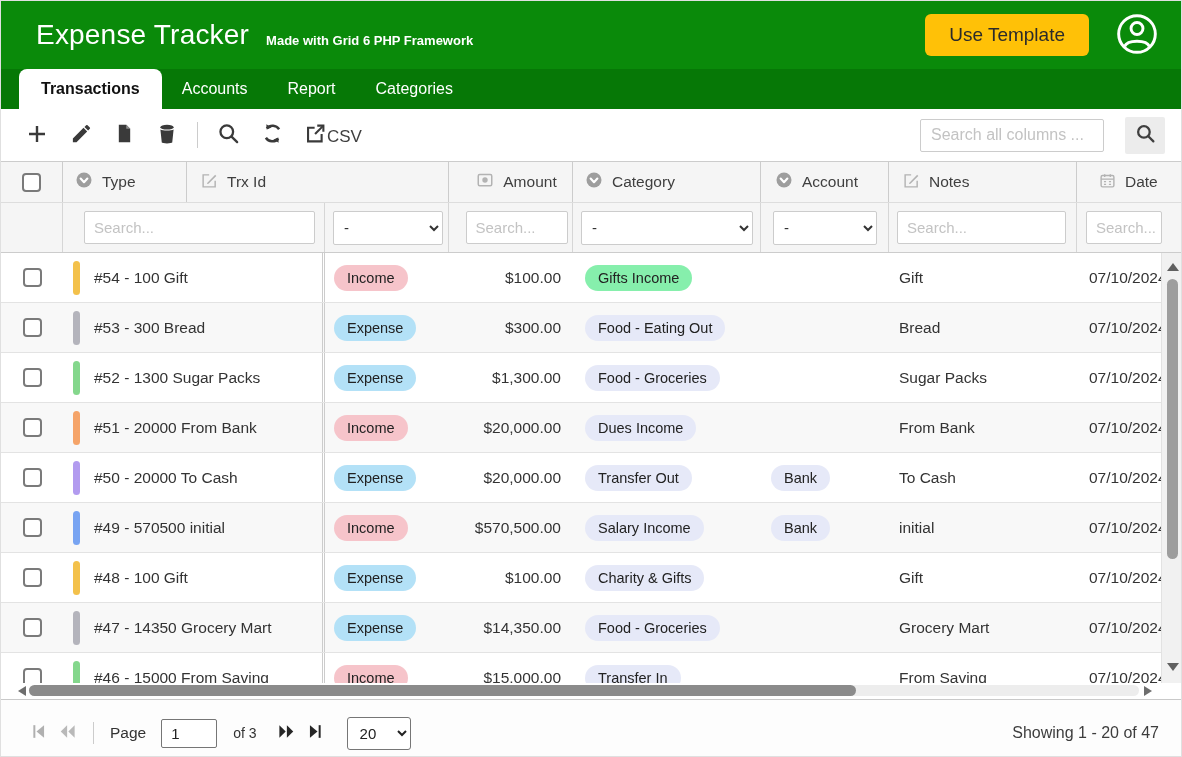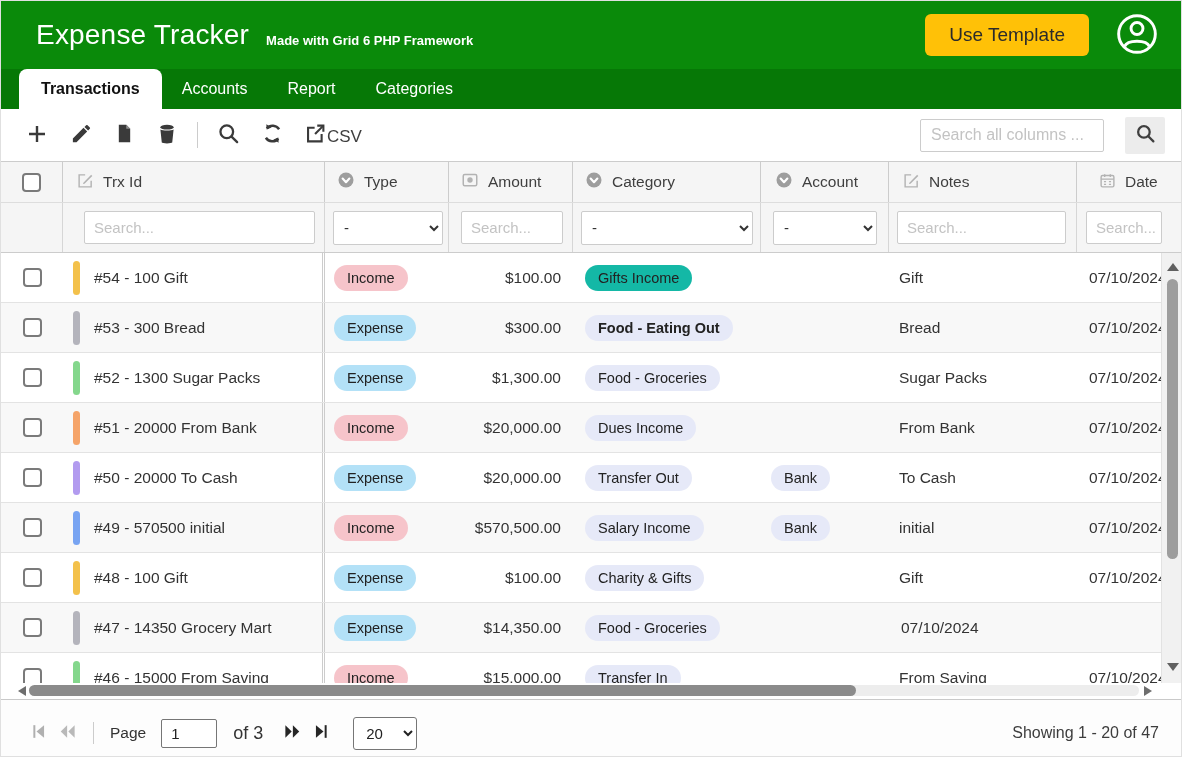--- a/index.html
+++ b/index.html
@@ -33,21 +33,21 @@
   .grid { width:1182px; }
   .thead, .filterrow, .trow { display:flex; width:1260px; }
   .thead { height:42px; background:#f5f5f5; border-top:1px solid #ccc; border-bottom:1px solid #ddd; }
   .filterrow { height:50px; background:#f5f5f5; border-bottom:1px solid #ccc; align-items:center; }
   .hcell { display:flex; align-items:center; gap:9px; font-size:15.5px; color:#3f3f3f; border-right:1px solid #ccc; height:100%; cursor:pointer; }
   .fcell { display:flex; align-items:center; border-right:1px solid #d6d6d6; height:100%; }
 
   .w-check { width:62px; flex:none; justify-content:center; }
   .w-trxid { width:262px; flex:none; }
   .w-type { width:124px; flex:none; }
-  .w-amount { width:124px; flex:none; }
+  .w-amount { width:124px; flex:none;justify-content:center; }
   .w-category { width:188px; flex:none; }
   .w-account { width:128px; flex:none; }
   .w-notes { width:188px; flex:none; }
   .w-date { width:184px; flex:none; border-right:none !important; }
 
   .hcell.w-trxid { padding-left:14px; }
   .hcell.w-type, .hcell.w-amount, .hcell.w-category { padding-left:12px; }
   .hcell.w-account, .hcell.w-notes { padding-left:14px; }
   .hcell.w-date { padding-left:22px; }
 
@@ -93,21 +93,21 @@
   .hscroll .right { position:absolute; left:1143px; top:3px; width:0; height:0; border-top:5px solid transparent; border-bottom:5px solid transparent; border-left:8px solid #6e6e6e; }
   .hscroll .htrack { position:absolute; left:28px; top:2px; width:1110px; height:11px; border-radius:6px; background:#ededed; }
   .hscroll .hthumb { position:absolute; left:28px; top:2px; width:827px; height:11px; border-radius:6px; background:#8b8b8b; cursor:grab; }
 
   
   .footer { height:67px; border-top:1px solid #c9c9c9; background:#fdfdfd; display:flex; align-items:center; padding:0 22px 0 26px; }
   .pg-btn { background:transparent; border:none; cursor:pointer; display:flex; padding:2px; }
   .pg-sep { width:1px; height:22px; background:#ccc; margin:0 10px 0 8px; }
   .pg-label { font-size:15.5px; color:#333; margin-right:9px; }
   .pg-input { width:56px; height:29px; border:1px solid #767676; border-radius:2px; font-size:15px; font-family:inherit; padding-left:9px; color:#222; margin-right:10px; }
-  .pg-of { font-size:18px; color:#333; margin-right:12px; }
+  .pg-of { font-size:14px; color:#333; margin-right:12px; }
   .pg-size { height:33px; width:64px; border:1px solid #767676; border-radius:3px; font-size:15px; font-family:inherit; color:#222; padding-left:8px; margin-left:14px; background:#fff; }
   .showing { margin-left:auto; font-size:16px; color:#3d3d3d; }
   .pg-group { display:flex; align-items:center; gap:6px; }
 </style>
 </head>
 <body>
 
 <div class="app">
 
   <div class="topbar" style="background: rgb(10, 138, 10);">
@@ -188,33 +188,33 @@
           </svg></span>
     </button>
   </div>
 
   <div class="grid">
 
     <div class="thead">
       <div class="hcell w-check">
           <span class="checkbox"></span>
         </div>
+      <div class="hcell w-type">
+        <span><svg viewBox="0 0 24 24" width="18" height="18">
+              <circle cx="12" cy="12" r="10" fill="#9e9e9e"></circle>
+              <path d="M7.5 10l4.5 5 4.5-5" fill="none" stroke="#fff" stroke-width="2.8" stroke-linecap="round" stroke-linejoin="round"></path>
+            </svg></span>
+        <span>Type</span>
+      </div>
       <div class="hcell w-trxid">
         <span><svg viewBox="0 0 24 24" width="17" height="17" fill="none" stroke="#b3b3b3" stroke-width="2">
               <path d="M20 12.5V21H3V4h8.5"></path>
               <path d="M9 15l11-11 1.6 1.6L10.6 16.6 8.5 17z" fill="#b3b3b3" stroke="none"></path>
             </svg></span>
         <span>Trx Id</span>
-      </div>
-      <div class="hcell w-type">
-        <span><svg viewBox="0 0 24 24" width="18" height="18">
-              <circle cx="12" cy="12" r="10" fill="#9e9e9e"></circle>
-              <path d="M7.5 10l4.5 5 4.5-5" fill="none" stroke="#fff" stroke-width="2.8" stroke-linecap="round" stroke-linejoin="round"></path>
-            </svg></span>
-        <span>Type</span>
       </div>
       <div class="hcell w-amount">
         <span><svg viewBox="0 0 24 24" width="18" height="18" fill="none" stroke="#b3b3b3" stroke-width="2">
               <rect x="3" y="4.5" width="18" height="15" rx="2"></rect>
               <circle cx="12" cy="12" r="3.6" fill="#b3b3b3" stroke="none"></circle>
             </svg></span>
         <span>Amount</span>
       </div>
       <div class="hcell w-category">
         <span><svg viewBox="0 0 24 24" width="18" height="18">
@@ -282,21 +282,21 @@
       <span class="bar" style="background: rgb(243, 193, 75);"></span>
       <span class="trxid-text">#54 - 100 Gift</span>
     </div>
     <div class="cell w-type">
               <span class="badge type-badge" style="background: rgb(246, 196, 202);">Income</span>
             </div>
     <div class="cell w-amount">
               <span class="amount">$100.00</span>
             </div>
     <div class="cell w-category">
-              <span class="badge cat-badge category-badge" style="background: #14b8a6;">Gifts Income</span>
+              <span class="badge cat-badge category-badge" style="background: #86efac;">Gifts Income</span>
             </div>
     <div class="cell w-account"></div>
     <div class="cell w-notes">
               <span class="notes">Gift</span>
             </div>
     <div class="cell w-date">
               <span class="date">07/10/2024</span>
             </div>
   </div>
 
@@ -308,21 +308,21 @@
       <span class="bar" style="background: rgb(180, 180, 188);"></span>
       <span class="trxid-text">#53 - 300 Bread</span>
     </div>
     <div class="cell w-type">
               <span class="badge type-badge" style="background: rgb(179, 225, 247);">Expense</span>
             </div>
     <div class="cell w-amount">
               <span class="amount">$300.00</span>
             </div>
     <div class="cell w-category">
-              <span class="badge cat-badge category-badge" style="background: rgb(230, 233, 248); font-weight: bold;">Food - Eating Out</span>
+              <span class="badge cat-badge category-badge" style="background: rgb(230, 233, 248);">Food - Eating Out</span>
             </div>
     <div class="cell w-account"></div>
     <div class="cell w-notes">
               <span class="notes">Bread</span>
             </div>
     <div class="cell w-date">
               <span class="date">07/10/2024</span>
             </div>
   </div>
 
@@ -471,20 +471,23 @@
     <div class="cell w-type">
               <span class="badge type-badge" style="background: rgb(179, 225, 247);">Expense</span>
             </div>
     <div class="cell w-amount">
               <span class="amount">$14,350.00</span>
             </div>
     <div class="cell w-category">
               <span class="badge cat-badge category-badge" style="background: rgb(230, 233, 248);">Food - Groceries</span>
             </div>
     <div class="cell w-account"></div>
+    <div class="cell w-notes">
+              <span class="notes">Grocery Mart</span>
+            </div>
     <div class="cell w-date">
               <span class="date">07/10/2024</span>
             </div>
   </div>
 
   <div class="trow">
     <div class="cell w-check">
               <span class="checkbox"></span>
             </div>
     <div class="cell w-trxid">

